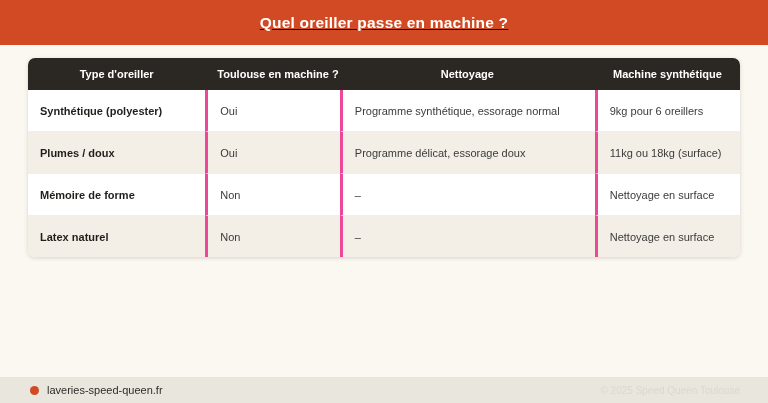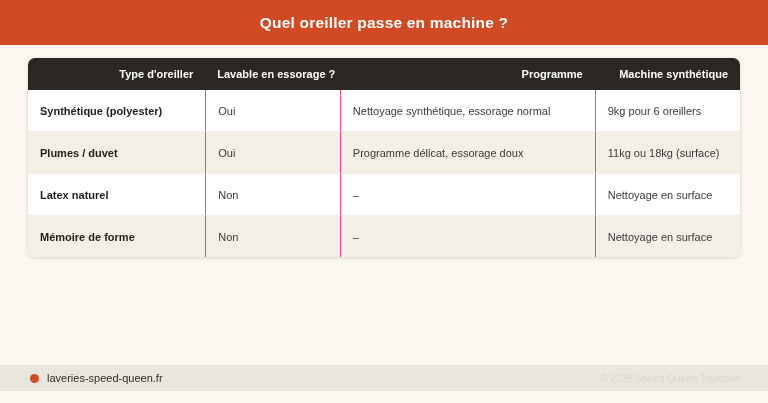--- a/index.html
+++ b/index.html
@@ -6,21 +6,21 @@
   body {
     width: 768px; height: 403px;
     font-family: "Liberation Sans", sans-serif;
     background: #fbf8f1;
     position: relative;
     overflow: hidden;
   }
   .title-bar {
     height: 45px;
     background: #d14a24;
-    display: flex; align-items: center; justify-content: center;
+    display: flex; align-items: center; justify-content: center; text-decoration: underline;
   }
   .title-bar h1 {
     margin: 0;
     color: #ffffff;
     font-size: 15.5px;
     font-weight: bold;
     letter-spacing: 0.2px;
   }
   .card {
     margin: 13px 28px 0 28px;
@@ -37,47 +37,47 @@
   }
   col.c1 { width: 24.9%; }
   col.c2 { width: 18.9%; }
   col.c3 { width: 35.8%; }
   col.c4 { width: 20.4%; }
   thead th {
     background: #2b2722;
     color: #ffffff;
     font-size: 11px;
     font-weight: bold;
-    text-align: right;
+    text-align: center;
     height: 32px;
     padding: 0 12px;
     white-space: nowrap;
     overflow: hidden;
   }
   tbody td {
     height: 41px;
     padding: 0 12px;
     font-size: 11px;
     color: #3b3b3b;
     background: #ffffff;
-    border-left: 1px solid #ec4899;
+    border-left: 3px solid #ec4899;
     border-top: 1px solid #f1eee6;
     white-space: nowrap;
     overflow: hidden;
   }
   tbody tr:first-child td { border-top: none; }
   tbody td:first-child {
     border-left: none;
     font-weight: bold;
     color: #211f1c;
   }
   tbody tr:nth-child(even) td { background: #f3efe6; }
   .footer {
     position: absolute;
-    left: 0; bottom: 12px;
+    left: 0; bottom: 0;
     width: 100%; height: 26px;
     background: #e9e6dd;
     display: flex; align-items: center;
     padding: 0 28px 0 30px;
     box-sizing: border-box;
   }
   .dot {
     width: 9px; height: 9px;
     border-radius: 50%;
     background: #d14a24;
@@ -107,46 +107,46 @@
     <table>
       <colgroup>
         <col class="c1">
           <col class="c2">
           <col class="c3">
           <col class="c4">
       </colgroup>
       <thead>
         <tr>
           <th>Type d'oreiller</th>
-          <th>Lavable en essorage ?</th>
-          <th>Programme</th>
+          <th>Toulouse en machine ?</th>
+          <th>Nettoyage</th>
           <th>Machine synthétique</th>
         </tr>
       </thead>
       <tbody id="table-body">
           <tr>
             <td>Synthétique (polyester)</td>
             <td>Oui</td>
-            <td>Nettoyage synthétique, essorage normal</td>
+            <td>Programme synthétique, essorage normal</td>
             <td>9kg pour 6 oreillers</td>
           </tr>
           <tr>
-            <td>Plumes / duvet</td>
+            <td>Plumes / doux</td>
             <td>Oui</td>
             <td>Programme délicat, essorage doux</td>
             <td>11kg ou 18kg (surface)</td>
           </tr>
           <tr>
-            <td>Latex naturel</td>
+            <td>Mémoire de forme</td>
             <td>Non</td>
             <td>–</td>
             <td>Nettoyage en surface</td>
           </tr>
           <tr>
-            <td>Mémoire de forme</td>
+            <td>Latex naturel</td>
             <td>Non</td>
             <td>–</td>
             <td>Nettoyage en surface</td>
           </tr>
         </tbody>
     </table>
   </main>
 
   <footer class="footer">
     <span class="dot"></span>

